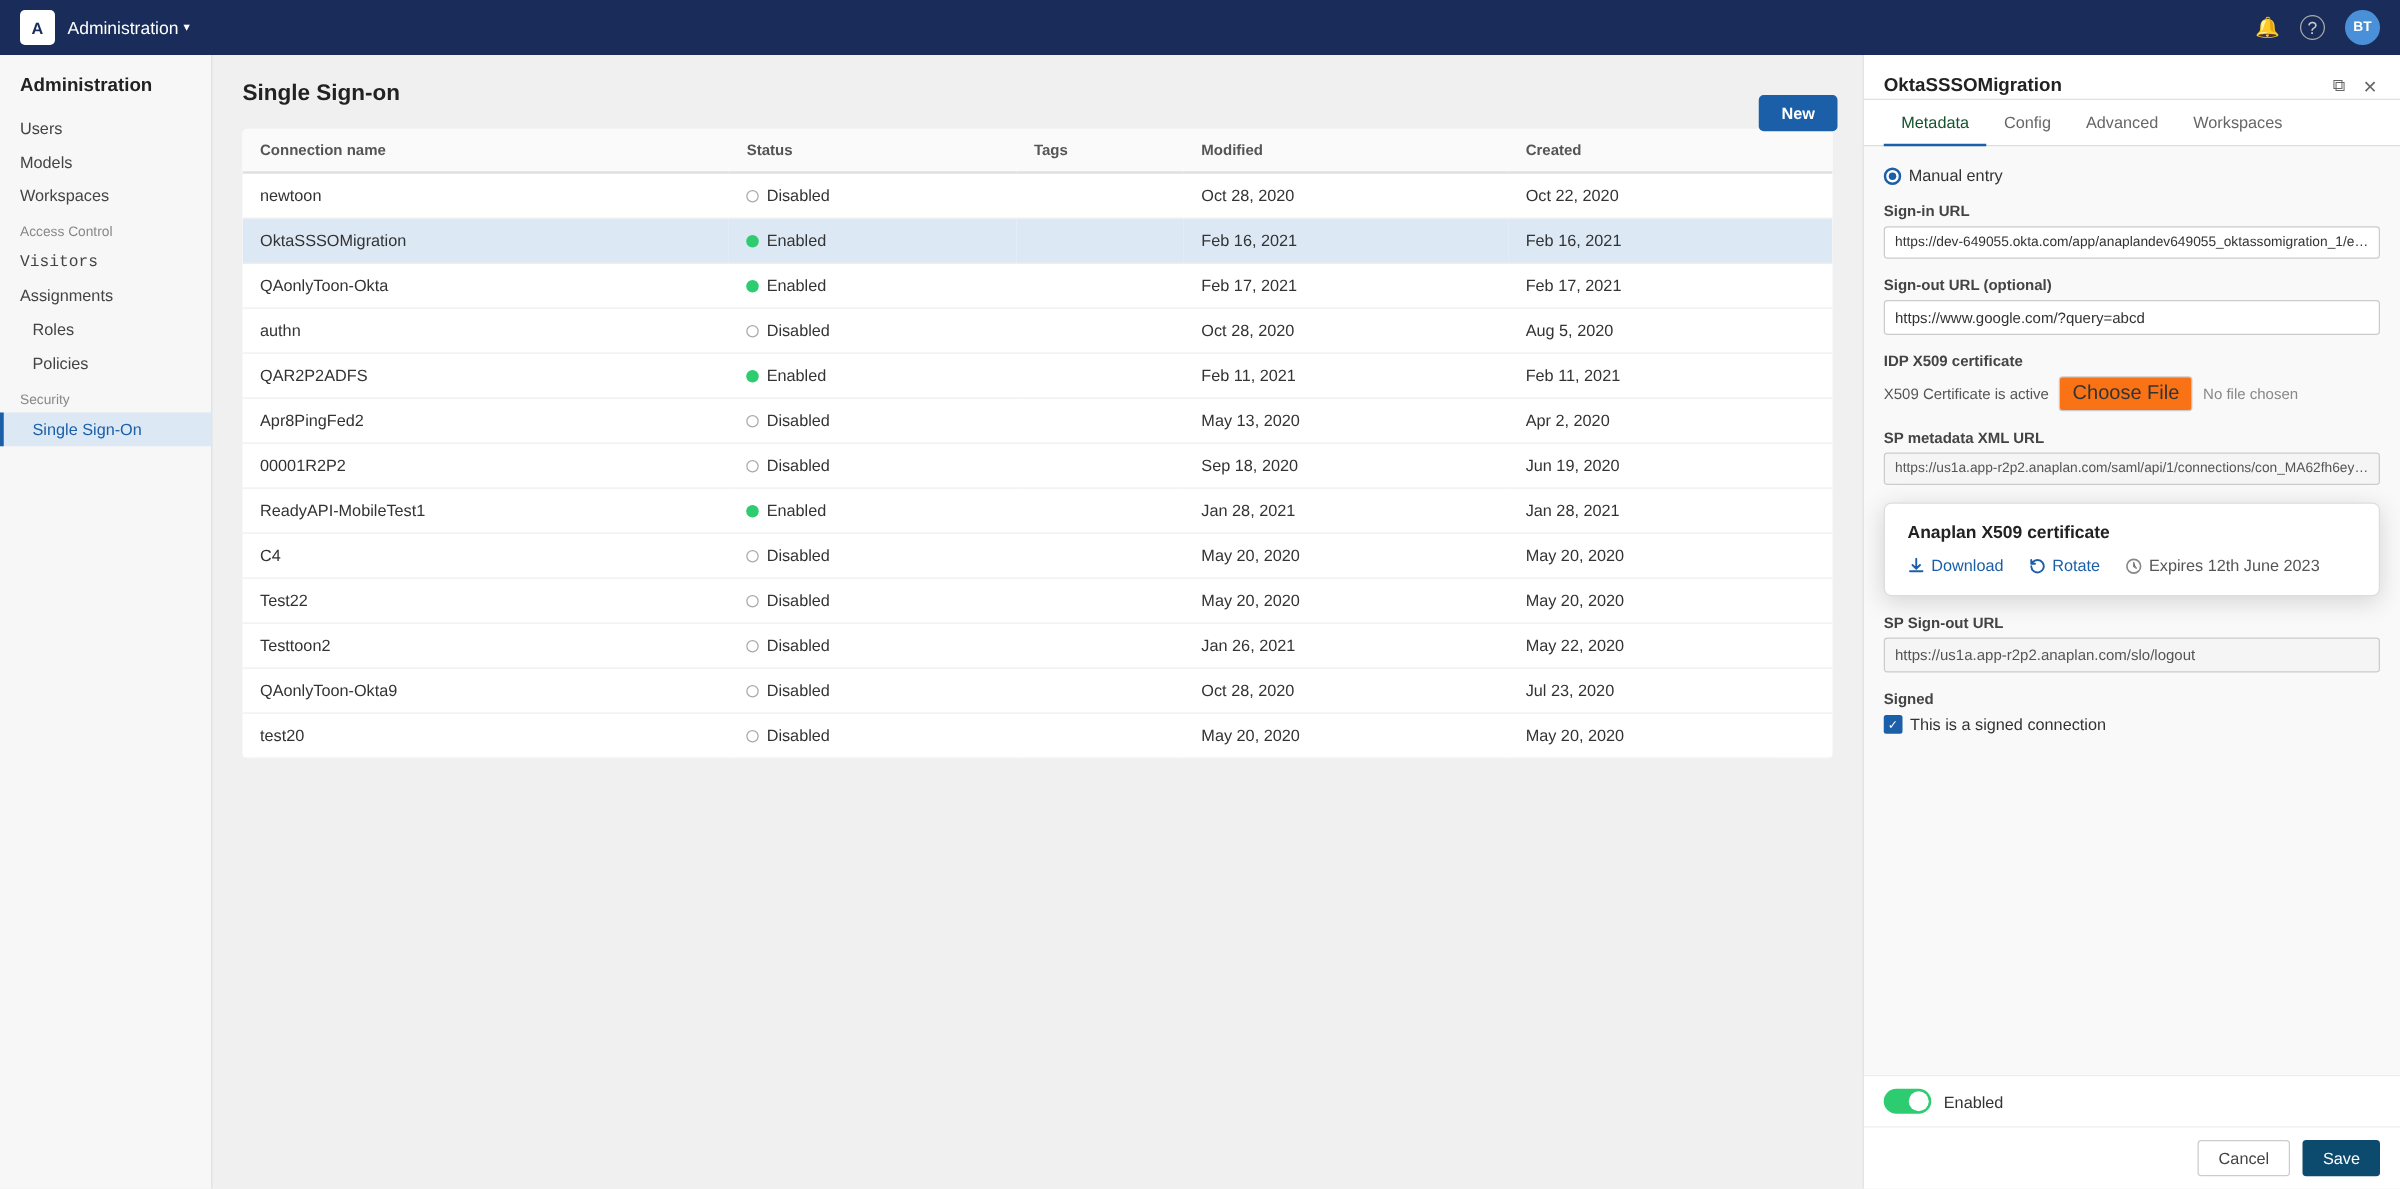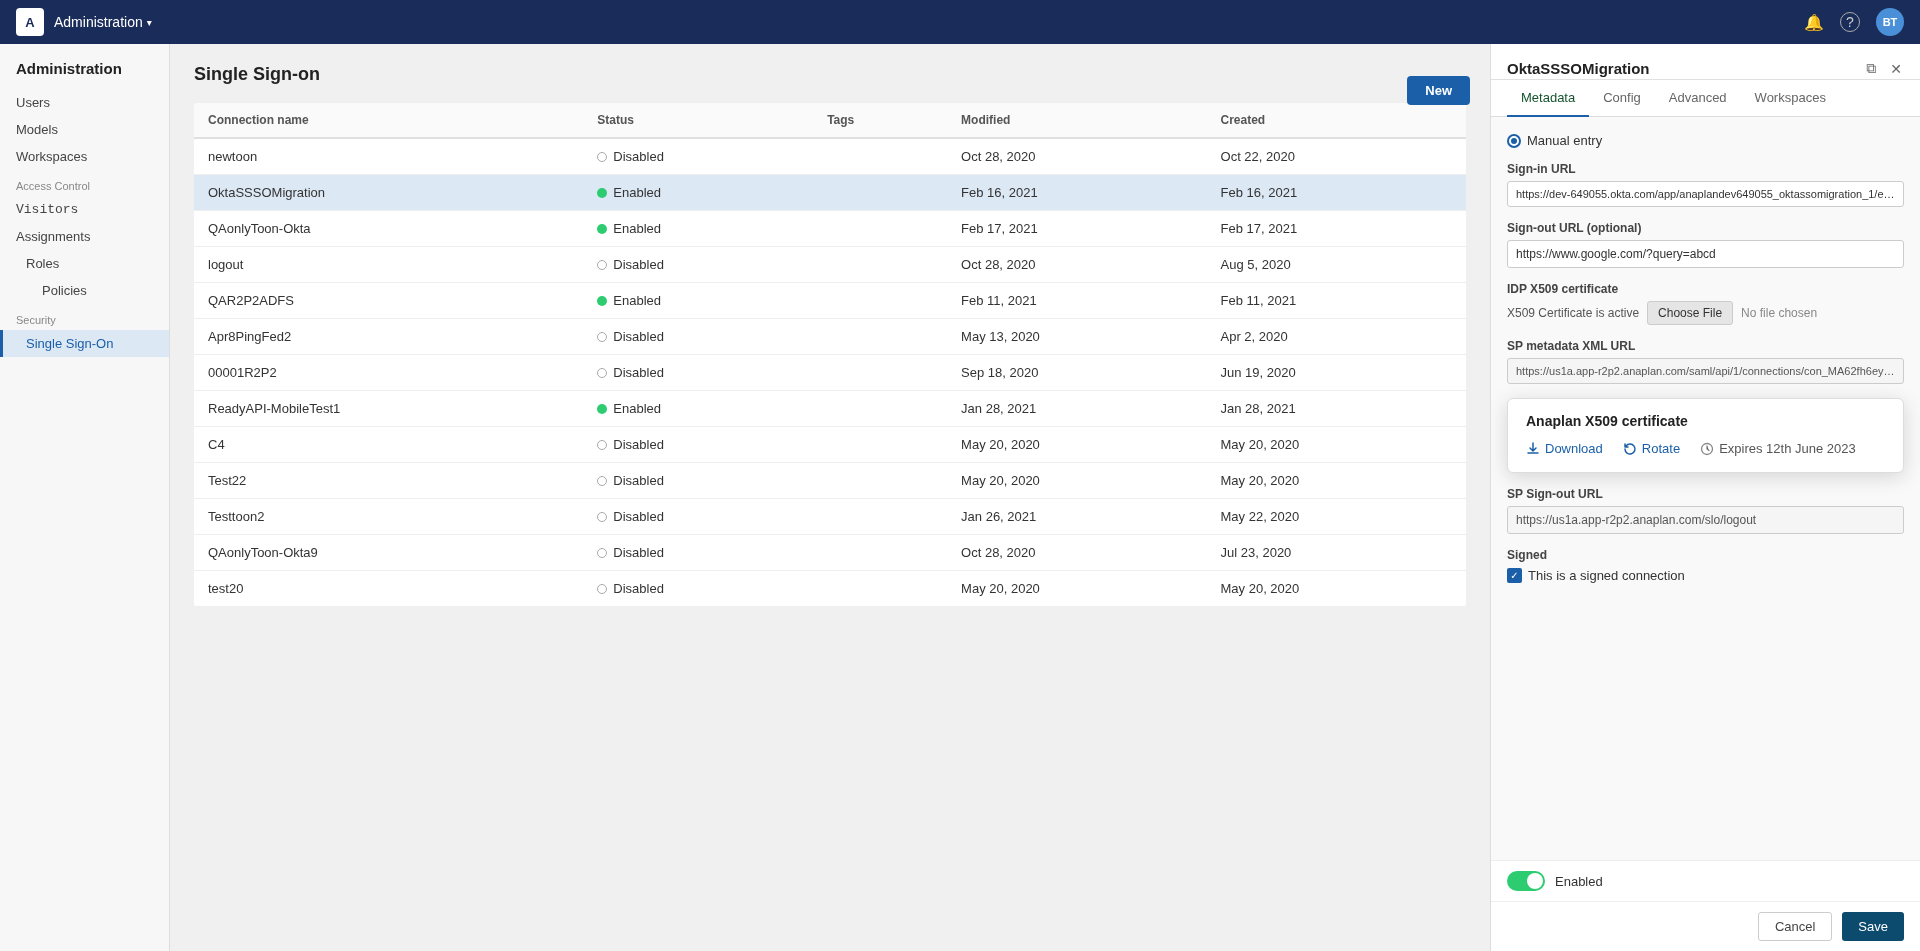--- a/index.html
+++ b/index.html
@@ -127,22 +127,22 @@
     }
     .radio-dot::after {
       content: ''; width: 6px; height: 6px; border-radius: 50%; background: #1a5fa8;
     }
     .radio-label { font-size: 13px; color: #333; }
 
     
     .idp-cert-row { display: flex; align-items: center; gap: 8px; margin-bottom: 6px; }
     .cert-status { font-size: 12px; color: #555; }
     .choose-file-btn {
-      border: 1px solid #ccc; background: #e5e5e5; padding: 4px 10px;
-      border-radius: 3px; font-size: 12px; cursor: pointer; color: #333;
+      border: 1px solid #ccc; background: #f97316; padding: 4px 10px;
+      border-radius: 3px; font-size: 16px; cursor: pointer; color: #333;
     }
     .no-file { font-size: 12px; color: #888; }
 
     
     .x509-popup {
       background: white;
       border: 1px solid #ddd;
       border-radius: 6px;
       box-shadow: 0 4px 20px rgba(0,0,0,0.15);
       padding: 14px 18px 16px;
@@ -222,21 +222,21 @@
     <div class="sidebar-section-label">Access Control</div>
     <div class="sidebar-item" style="font-family:Liberation Mono, monospace;">
         <span>Visitors</span>
       </div>
     <div class="sidebar-item" style="">
         <span>Assignments</span>
       </div>
     <div class="sidebar-item" style="padding-left:26px;">
         <span>Roles</span>
       </div>
-    <div class="sidebar-item" style="padding-left:42px;">
+    <div class="sidebar-item" style="padding-left:26px;">
         <span>Policies</span>
       </div>
     <div class="sidebar-section-label">Security</div>
     <div class="sidebar-item active" style="padding-left:23px;">
         <span>Single Sign-On</span>
       </div>
   </aside>
 
   <main class="main-content">
     <div class="new-button-wrapper">
@@ -286,21 +286,21 @@
         <div class="status-cell">
           <div class="dot enabled"></div>
           <span>Enabled</span>
         </div>
       </td>
       <td></td>
       <td>Feb 17, 2021</td>
       <td>Feb 17, 2021</td>
     </tr>
             <tr>
-      <td>logout</td>
+      <td>authn</td>
       <td>
         <div class="status-cell">
           <div class="dot disabled"></div>
           <span>Disabled</span>
         </div>
       </td>
       <td></td>
       <td>Oct 28, 2020</td>
       <td>Aug 5, 2020</td>
     </tr>

